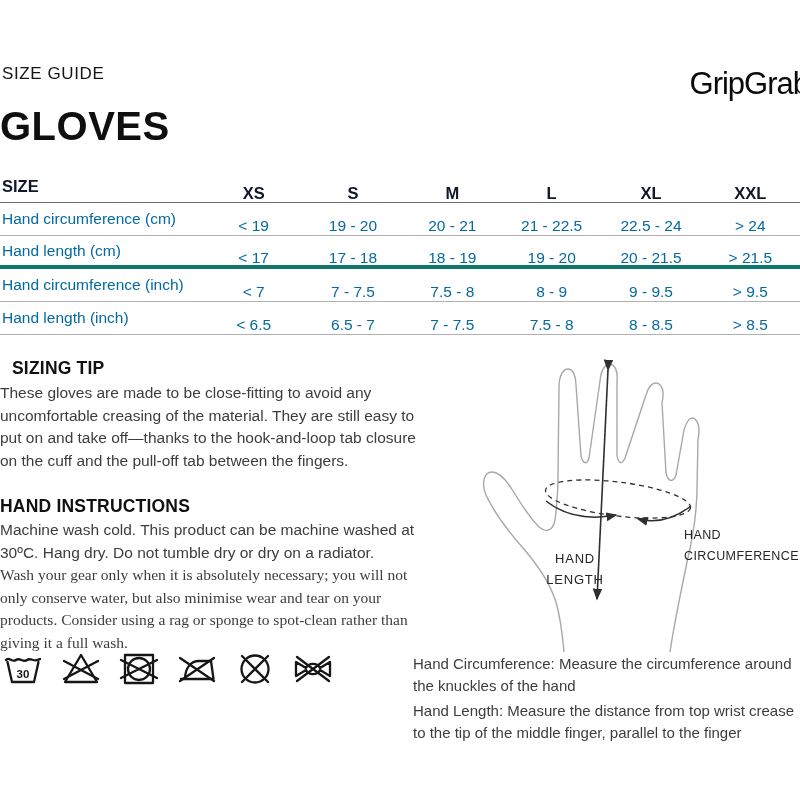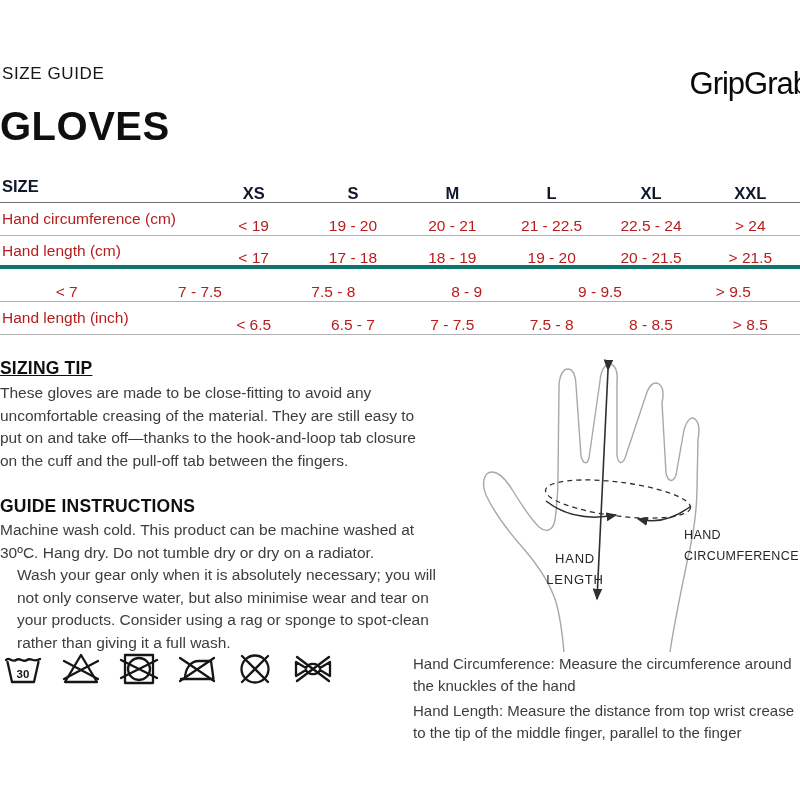--- a/index.html
+++ b/index.html
@@ -8,34 +8,34 @@
   .abs{position:absolute;}
 
   
   .eyebrow{left:2px;top:64px;font-size:17px;font-weight:500;letter-spacing:.6px;color:#161616;}
   .brand{right:3px;top:66px;font-size:31px;font-weight:400;letter-spacing:-1px;color:#0a0a0a;}
   .page-title{left:0px;top:104px;font-size:40px;font-weight:700;letter-spacing:.5px;color:#0f0f0f;}
 
   
   .size-table{left:0;top:170px;width:800px;}
   .trow{display:flex;align-items:center;height:33px;border-bottom:1px solid #b1b1b1;
-        font-size:15.5px;color:#b91c1c;box-sizing:border-box;}
+        font-size:15.5px;color:#0369a1;box-sizing:border-box;}
   .trow.thead{border-bottom:1px solid #6e6e6e;font-weight:700;color:#0f172a;font-size:16.5px;}
   .trow.mid-divider{border-bottom:4px solid #0f766e;}
   .tlabel{width:204px;padding-left:2px;box-sizing:border-box;}
   .tcell{flex:1;text-align:center;margin-top:14px;}
 
   
   .section-heading{font-size:17.5px;font-weight:700;color:#101010;letter-spacing:.2px;}
   .body-text{font-size:15.5px;line-height:22.5px;color:#3d3d3d;width:420px;}
-  .sizing-tip-heading{left:0;top:358px;text-decoration:underline;}
+  .sizing-tip-heading{left:12px;top:358px;}
   .sizing-tip-body{left:0;top:382px;}
   .care-heading{left:0;top:496px;}
   .care-p1{left:0;top:519px;}
-  .care-p2{left:17px;top:564px;}
+  .care-p2{left:0;top:564px;font-family:Liberation Serif, serif;}
 
   
   .care-icons{left:3px;top:649px;display:flex;gap:18px;}
   .care-icons svg{display:block;}
 
   
   .hand-svg{left:460px;top:352px;}
   .diagram-label{font-size:13px;font-weight:500;letter-spacing:.8px;color:#262626;line-height:21px;}
   .hand-length-label{left:527px;top:548px;width:96px;text-align:center;}
   .hand-circ-label{left:684px;top:525px;letter-spacing:.4px;font-size:12.5px;}
@@ -76,20 +76,21 @@
     <div class="trow mid-divider">
       <div class="tlabel">Hand length (cm)</div>
       <div class="tcell">&lt; 17</div>
       <div class="tcell">17 - 18</div>
       <div class="tcell">18 - 19</div>
       <div class="tcell">19 - 20</div>
       <div class="tcell">20 - 21.5</div>
       <div class="tcell">&gt; 21.5</div>
     </div>
     <div class="trow">
+      <div class="tlabel">Hand circumference (inch)</div>
       <div class="tcell">&lt; 7</div>
       <div class="tcell">7 - 7.5</div>
       <div class="tcell">7.5 - 8</div>
       <div class="tcell">8 - 9</div>
       <div class="tcell">9 - 9.5</div>
       <div class="tcell">&gt; 9.5</div>
     </div>
     <div class="trow">
       <div class="tlabel">Hand length (inch)</div>
       <div class="tcell">&lt; 6.5</div>
@@ -97,21 +98,21 @@
       <div class="tcell">7 - 7.5</div>
       <div class="tcell">7.5 - 8</div>
       <div class="tcell">8 - 8.5</div>
       <div class="tcell">&gt; 8.5</div>
     </div>
   </div>
 
   <div class="abs section-heading sizing-tip-heading">SIZING TIP</div>
   <div class="abs body-text sizing-tip-body">These gloves are made to be close-fitting to avoid any uncomfortable creasing of the material. They are still easy to put on and take off—thanks to the hook-and-loop tab closure on the cuff and the pull-off tab between the fingers.</div>
 
-  <div class="abs section-heading care-heading">GUIDE INSTRUCTIONS</div>
+  <div class="abs section-heading care-heading">HAND INSTRUCTIONS</div>
   <div class="abs body-text care-p1">Machine wash cold. This product can be machine washed at 30ºC. Hang dry. Do not tumble dry or dry on a radiator.</div>
   <div class="abs body-text care-p2">Wash your gear only when it is absolutely necessary; you will not only conserve water, but also minimise wear and tear on your products. Consider using a rag or sponge to spot-clean rather than giving it a full wash.</div>
 
   <div class="abs care-icons">
     <svg width="40" height="40" viewBox="0 0 40 40">
       <g fill="none" stroke="#161616" stroke-width="2.3" stroke-linecap="round" stroke-linejoin="round">
         <path d="M3 11 C6 7 9 14 13 11 C17 8 20 14 24 11 C28 8 31 14 37 10"></path>
         <path d="M4.5 13 L9 33 L31 33 L35.5 13"></path>
       </g>
       <text x="20" y="29" font-size="11.5" font-weight="700" fill="#161616" text-anchor="middle" font-family="Liberation Sans, sans-serif">30</text>

